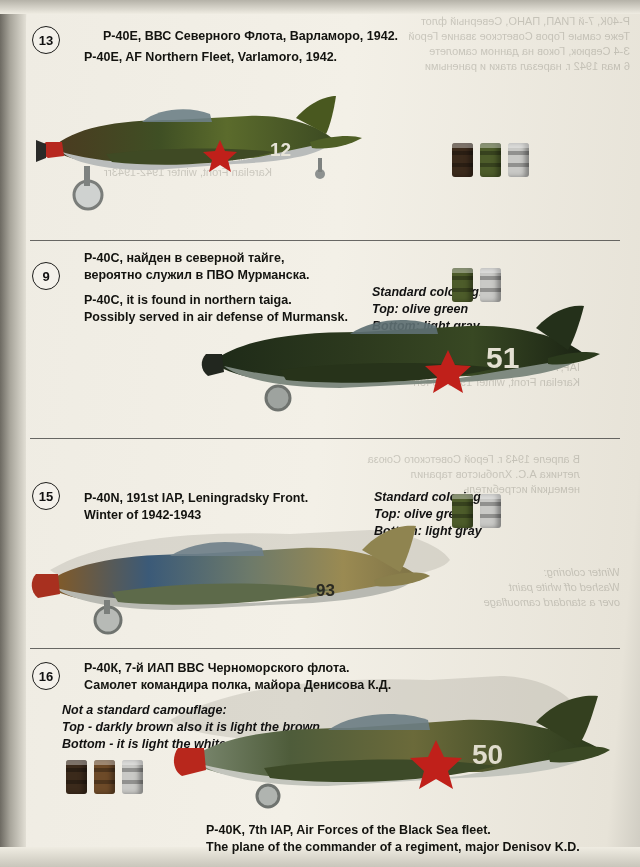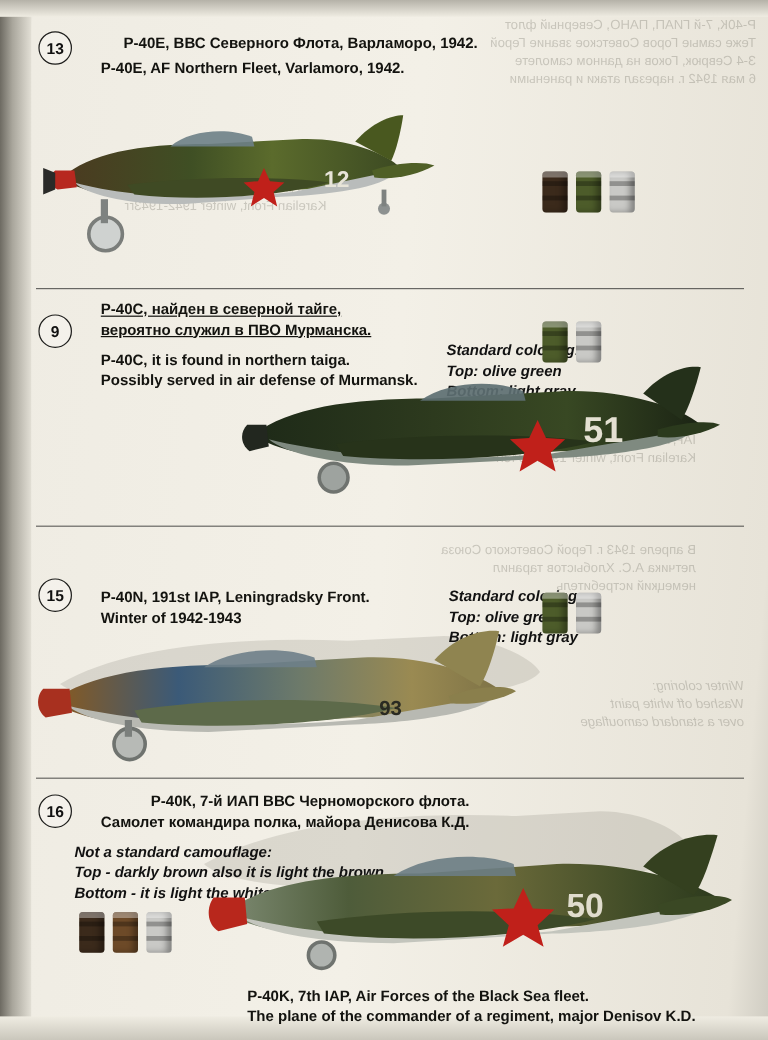--- a/index.html
+++ b/index.html
@@ -137,21 +137,21 @@
     <circle cx="54" cy="113" r="14" fill="#cfd2d0" stroke="#7a7d7a" stroke-width="3"></circle>
     <rect x="50" y="84" width="6" height="20" fill="#7e8280"></rect>
 
     <circle cx="286" cy="92" r="5" fill="#8d9190"></circle>
     <rect x="284" y="76" width="4" height="14" fill="#7e8280"></rect>
   </svg>
 
   <div class="rule" style="top:240px;"></div>
 
   <div class="num" style="left:32px;top:262px;">9</div>
-  <div class="txt bold" style="left:84px;top:250px;text-decoration:underline;">Р-40С, найден в северной тайге,
+  <div class="txt bold" style="left:84px;top:250px;">Р-40С, найден в северной тайге,
 вероятно служил в ПВО Мурманска.</div>
   <div class="txt bold" style="left:84px;top:292px;">P-40C, it is found in northern taiga.
 Possibly served in air defense of Murmansk.</div>
   <div class="note" style="left:372px;top:284px;">Standard coloring:
 Top:  olive  green
 Bottom: light gray</div>
 
   <div class="drums" style="left:452px;top:268px;">
     <div class="drum" style="background:#4d5c2a">
         <div class="lid"></div>
@@ -231,21 +231,21 @@
 
     <text x="286" y="76" font-family="Liberation Sans, sans-serif" font-size="17" font-weight="bold" fill="#2a2a22">93</text>
 
     <circle cx="78" cy="100" r="13" fill="#b7bab6" stroke="#6f736f" stroke-width="3"></circle>
     <rect x="74" y="80" width="6" height="14" fill="#7b7f7c"></rect>
   </svg>
 
   <div class="rule" style="top:648px;"></div>
 
   <div class="num" style="left:32px;top:662px;">16</div>
-  <div class="txt bold" style="left:84px;top:660px;text-align:right;">Р-40К, 7-й ИАП ВВС Черноморского флота.
+  <div class="txt bold" style="left:84px;top:660px;">Р-40К, 7-й ИАП ВВС Черноморского флота.
 Самолет командира полка, майора Денисова К.Д.</div>
   <div class="note" style="left:62px;top:702px;">Not a standard camouflage:
 Top - darkly brown also it is light the brown.
 Bottom - it is light the white</div>
 
   <div class="drums" style="left:66px;top:760px;">
     <div class="drum" style="background:#3b2a1b">
         <div class="lid"></div>
       </div>
     <div class="drum" style="background:#6d4a28">

